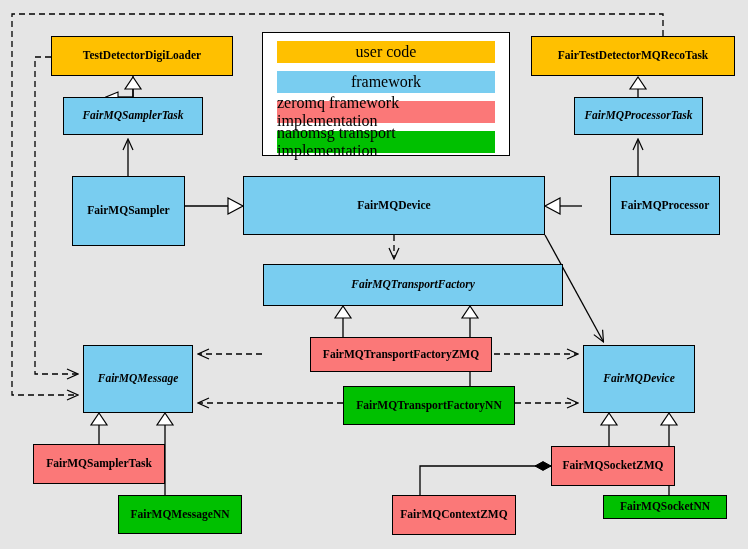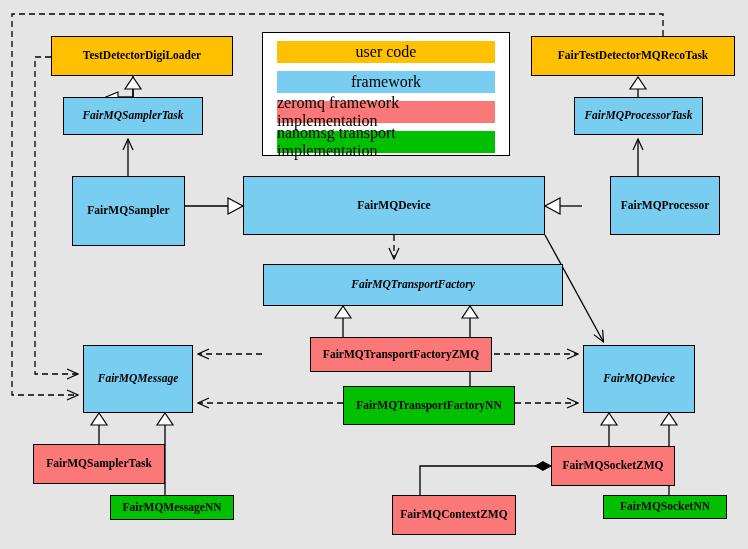--- a/index.html
+++ b/index.html
@@ -195,21 +195,21 @@
     </div>
   <div class="node fill-framework italic" style="left:83px;  top:345px; width:110px; height:68px;">
       <span>FairMQMessage</span>
     </div>
   <div class="node fill-framework italic" style="left:583px; top:345px; width:112px; height:68px;">
       <span>FairMQDevice</span>
     </div>
   <div class="node fill-zmq" style="left:33px;  top:444px; width:132px; height:40px;">
       <span>FairMQSamplerTask</span>
     </div>
-  <div class="node fill-nn" style="left:110px; top:495px; width:124px; height:25px;">
+  <div class="node fill-nn" style="left:118px; top:495px; width:124px; height:39px;">
       <span>FairMQMessageNN</span>
     </div>
   <div class="node fill-zmq" style="left:551px; top:446px; width:124px; height:40px;">
       <span>FairMQSocketZMQ</span>
     </div>
   <div class="node fill-zmq" style="left:392px; top:495px; width:124px; height:40px;">
       <span>FairMQContextZMQ</span>
     </div>
   <div class="node fill-nn" style="left:603px; top:495px; width:124px; height:24px;">
       <span>FairMQSocketNN</span>

